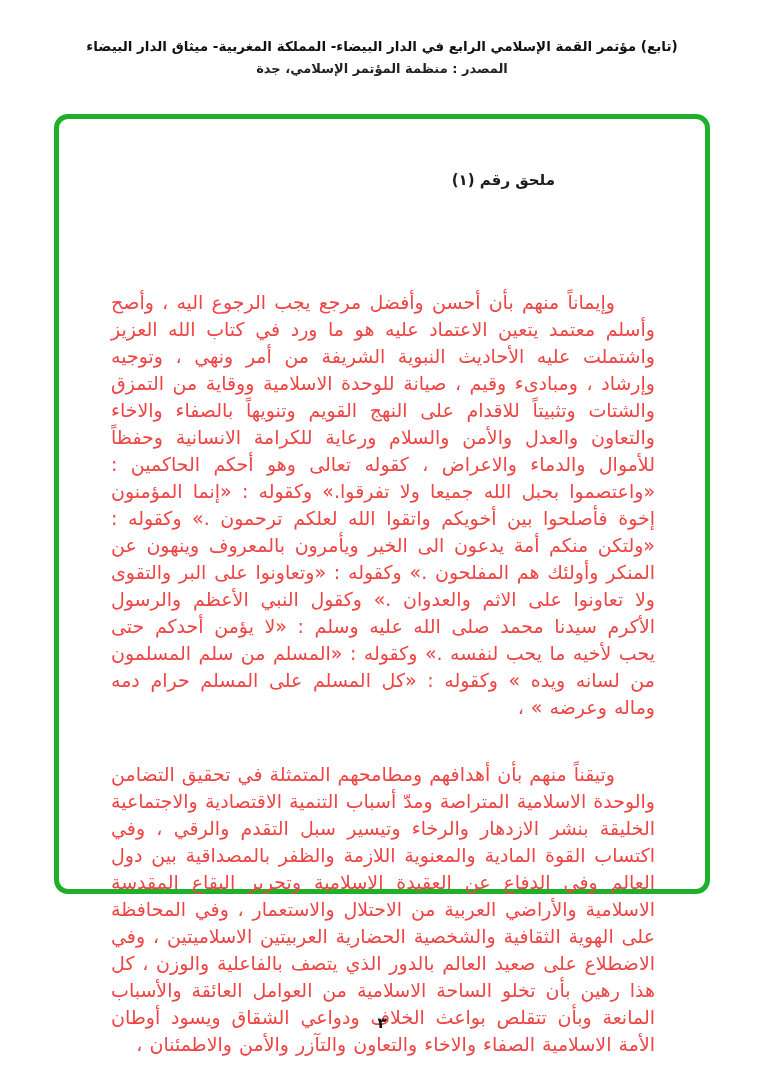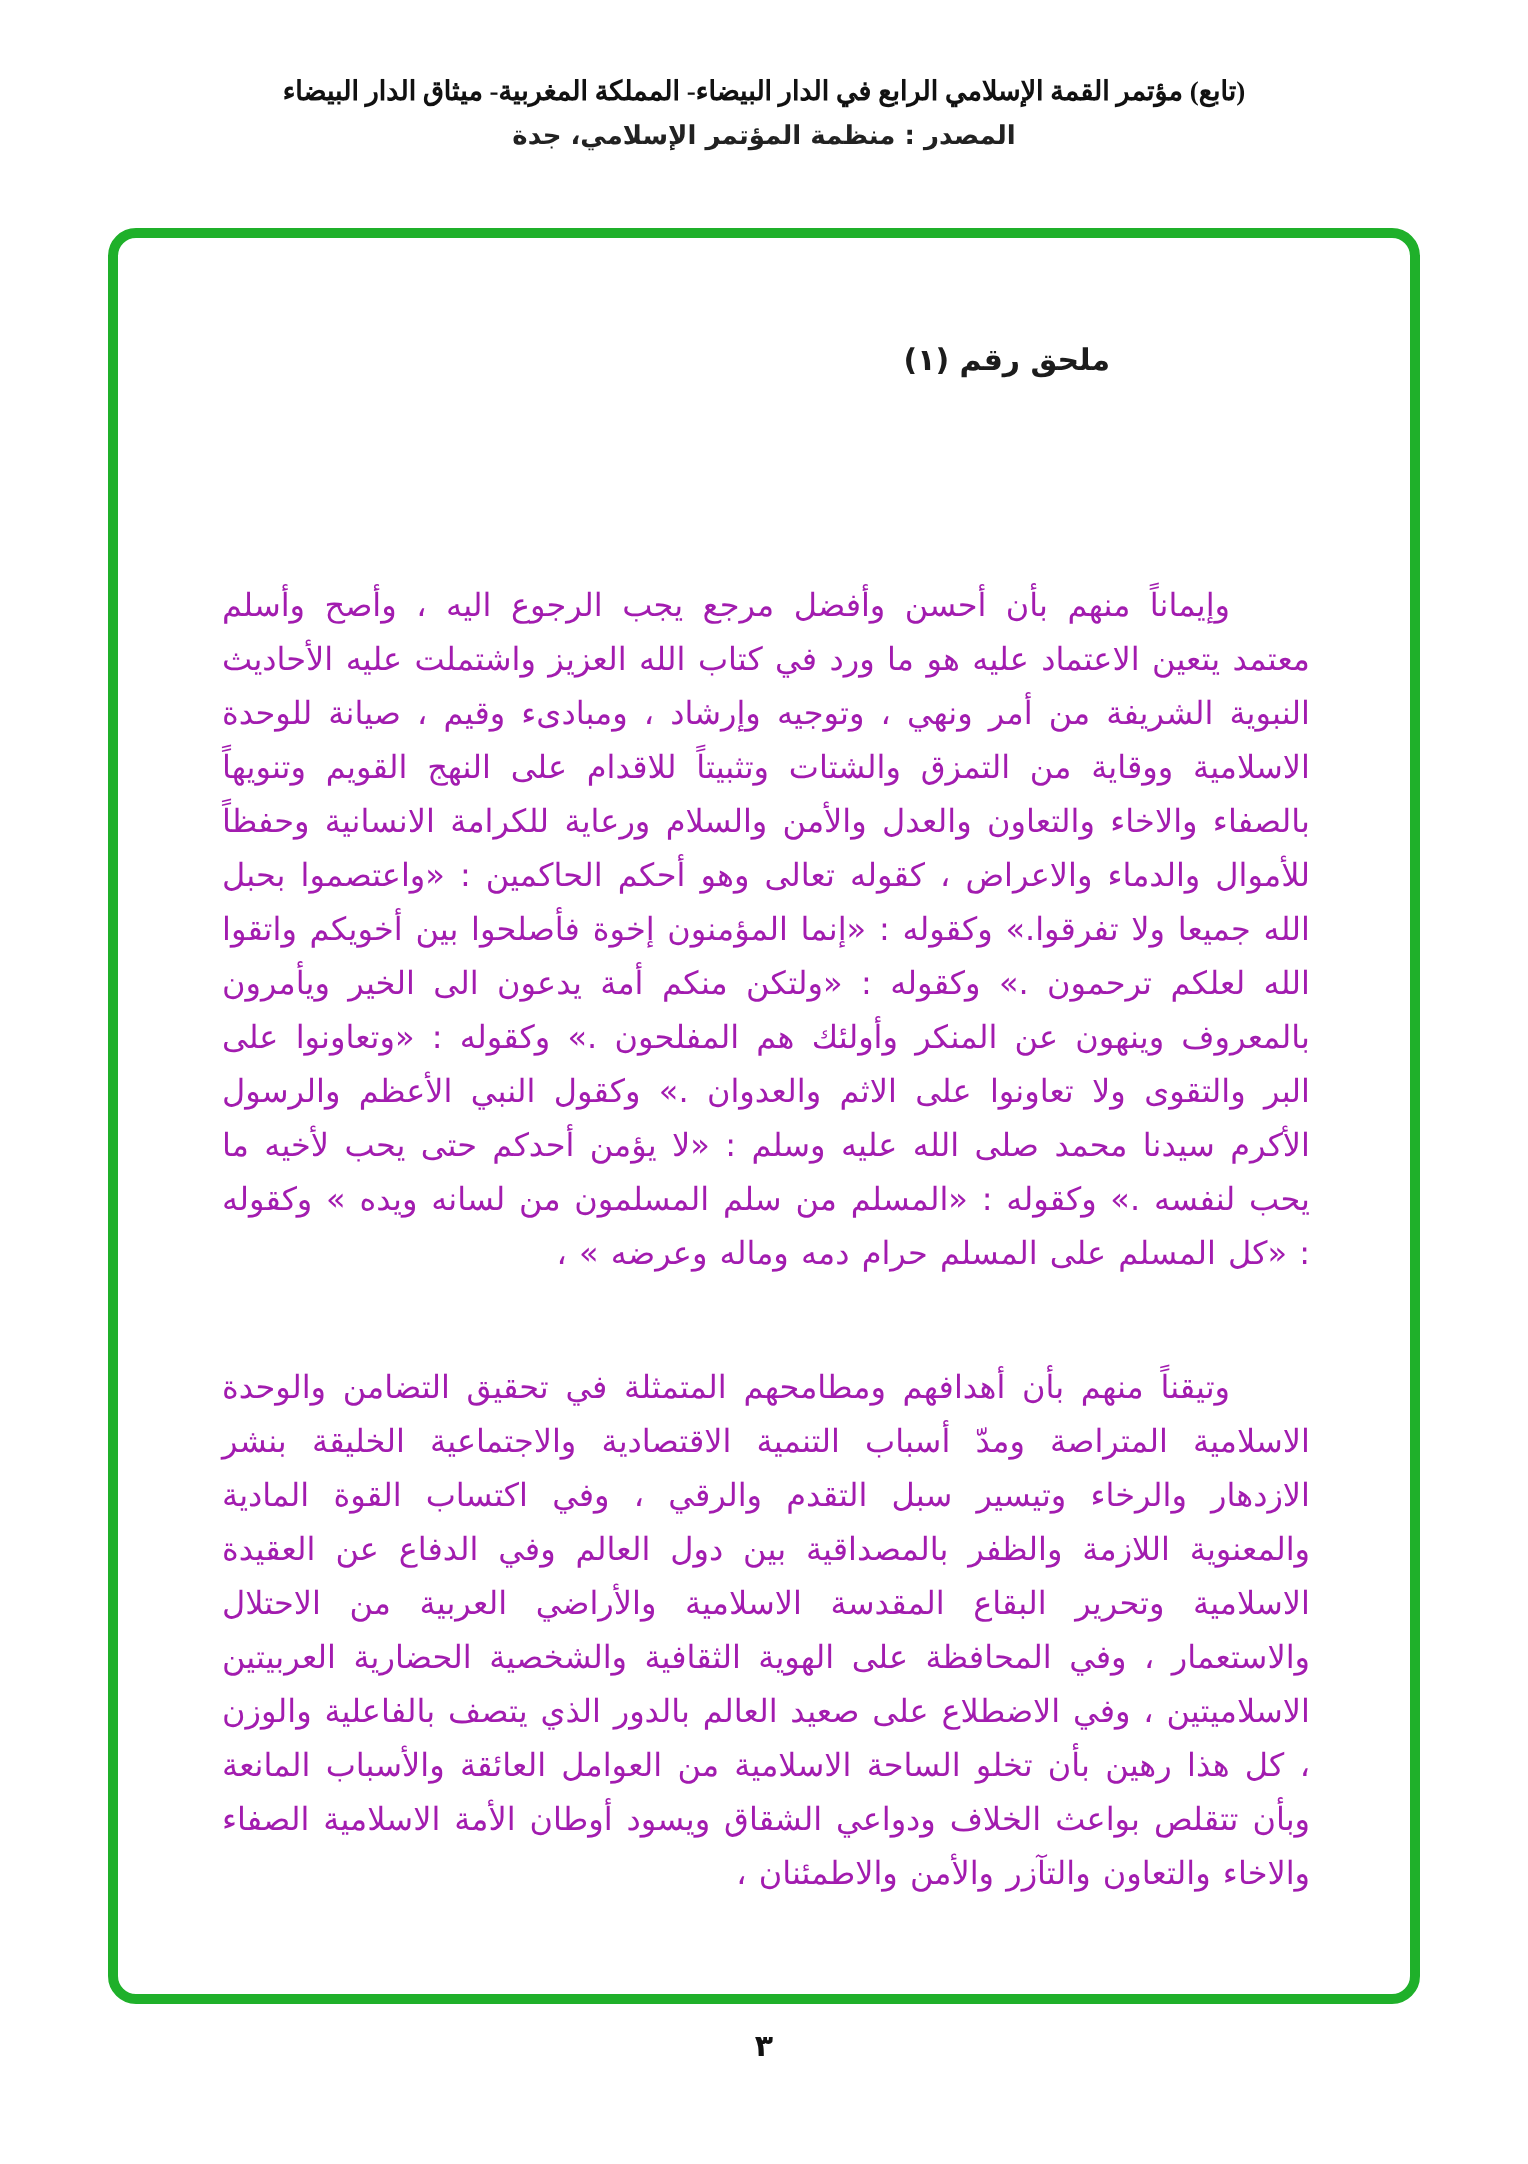--- a/index.html
+++ b/index.html
@@ -19,51 +19,50 @@
     direction: rtl;
     text-align: center;
     padding-top: 36px;
     color: #111;
   }
   .page-header .h1 {
     font-size: 13.5px;
     font-weight: bold;
     letter-spacing: 0;
     line-height: 1.5;
-    font-family: Liberation Serif, serif;
   }
   .page-header .h2 {
     font-size: 13px;
     font-weight: bold;
     margin-top: 5px;
     color: #222;
   }
   .green-frame {
     position: absolute;
     left: 54px; top: 114px;
-    width: 656px; height: 888px;
+    width: 656px; height: 780px;
     border: 5px solid #1fb02a;
     border-radius: 14px;
     background: #ffffff;
     padding: 0 50px 0 52px;
     direction: rtl;
   }
   .annex {
     margin-top: 52px;
     padding-right: 100px;
     font-size: 15px;
     font-weight: bold;
     color: #1c1c1c;
   }
   .para {
     direction: rtl;
     text-align: justify;
-    font-size: 16px;
+    font-size: 19px;
     line-height: 27px;
-    color: #a21caf;
+    color: #ef4444;
     text-indent: 40px;
     word-spacing: 1px;
   }
   .para-1 { margin-top: 100px; }
   .para-2 { margin-top: 40px; }
   .page-number {
     position: absolute;
     left: 0; top: 1014px;
     width: 100%;
     text-align: center;

